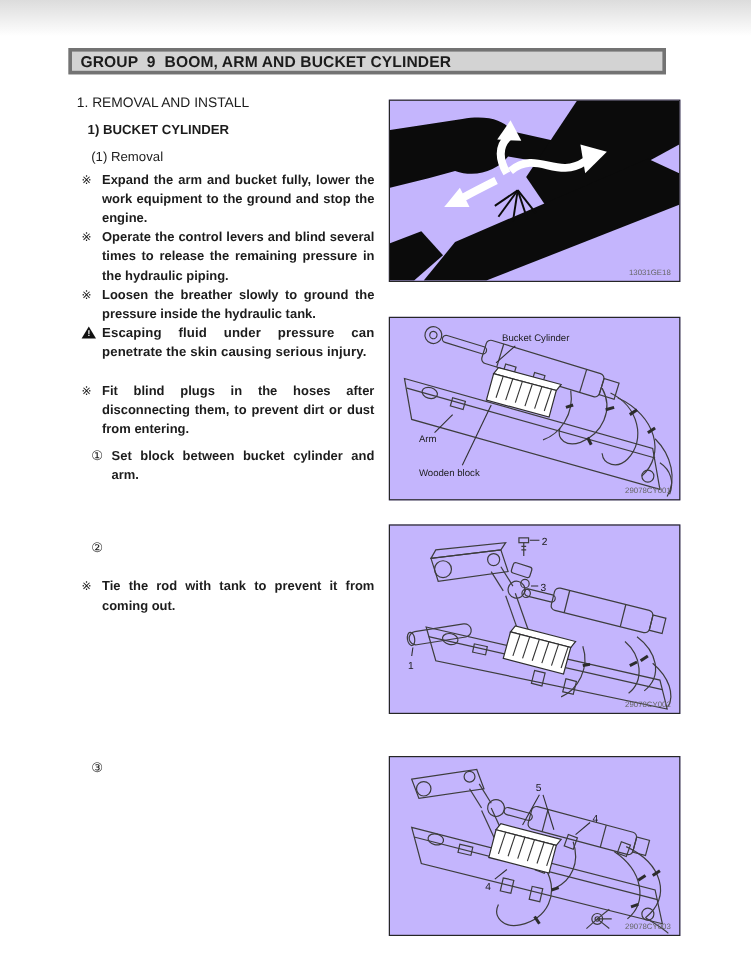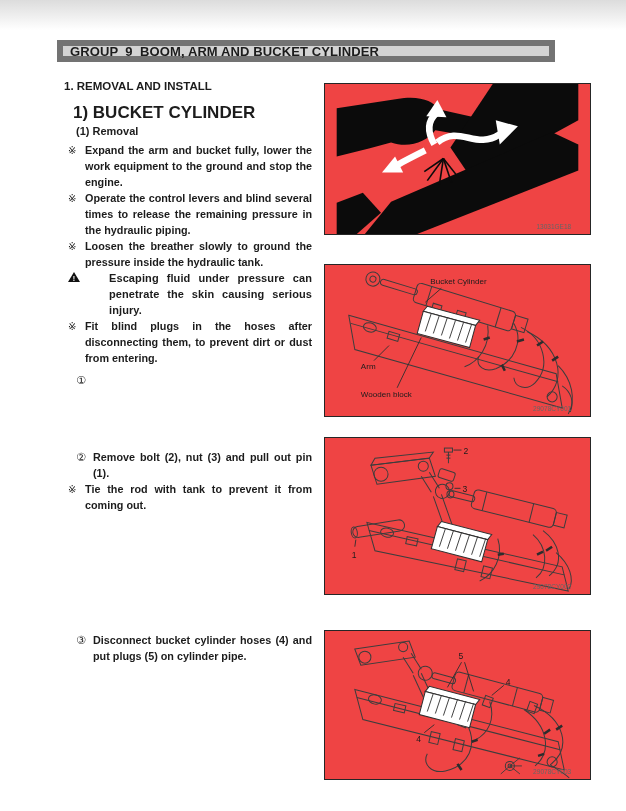--- a/index.html
+++ b/index.html
@@ -6,48 +6,48 @@
   .page {
     position:relative; width:626px; height:811px; background:#ffffff;
     font-family:"Liberation Sans","DejaVu Sans",sans-serif; color:#1c1c1c;
     overflow:hidden;
   }
   .scan-band { position:absolute; left:0; top:0; width:626px; height:30px;
     background:linear-gradient(#dcdcdc, #ffffff); }
 
   .header-bar {
     position:absolute; left:57px; top:40px; width:498px; height:22px;
-    background:#d3d3d3; border:6px solid #737373; box-sizing:border-box;
+    background:#d3d3d3; border:3px solid #737373; box-sizing:border-box;
     display:flex; align-items:center; padding-left:7px;
   }
   .header-bar .ht { font-weight:bold; font-size:13px; white-space:pre; letter-spacing:0.1px; }
 
-  .h1 { position:absolute; left:64px; top:80px;  font-size:11.5px; font-weight:bold; }
-  .h2 { position:absolute; left:73px; top:103px; font-size:17px; font-weight:bold; }
-  .h3 { position:absolute; left:76px; top:125px; font-size:11px;   font-weight:bold; }
+  .h1 { position:absolute; left:64px; top:80px;  font-size:11.5px; font-weight:normal; }
+  .h2 { position:absolute; left:73px; top:103px; font-size:11px; font-weight:bold; }
+  .h3 { position:absolute; left:76px; top:125px; font-size:11px;   font-weight:normal; }
 
   .titem {
     position:absolute; left:68px; width:244px; display:flex;
     font-size:10.8px; line-height:16px; box-sizing:border-box;
   }
   .titem .mk { width:17px; flex:none; font-size:10px; padding-top:1px; }
   .titem .tx { flex:1; text-align:justify;font-weight:bold; }
-  .titem.bold .tx { font-weight:bold; font-size:11px; letter-spacing:0.1px;margin-left:24px; }
+  .titem.bold .tx { font-weight:bold; font-size:11px; letter-spacing:0.1px; }
   .titem.step { padding-left:8px; }
   .titem.step .mk { font-size:11px; padding-top:0; }
 
   .warn-icon { position:relative; display:inline-block; width:12px; height:11px; }
   .warn-icon .tri { position:absolute; left:0; top:1px; width:0; height:0;
     border-left:6px solid transparent; border-right:6px solid transparent;
     border-bottom:10px solid #111; }
   .warn-icon .bang { position:absolute; left:0; top:3.5px; width:12px; text-align:center;
     color:#fff; font-size:7px; line-height:8px; font-weight:bold; }
 
   .figbox {
-    position:absolute; left:324px; width:267px; background:#ef4444;
+    position:absolute; left:324px; width:243px; background:#c4b5fd;
     border:1.5px solid #262626; box-sizing:border-box;
   }
   #fig1 { top:83px;  height:152px; }
   #fig2 { top:264px; height:153px; }
   #fig3 { top:437px; height:158px; }
   #fig4 { top:630px; height:150px; }
   .figbox svg { display:block; width:100%; height:100%; }
 
   svg text { font-family:"Liberation Sans","DejaVu Sans",sans-serif; fill:#1c1c1c; }
   .figlabel   { font-size:8px; }
@@ -93,35 +93,34 @@
     <span class="tx">Escaping fluid under pressure can penetrate the skin causing serious injury.</span>
   </div>
 
   <div class="titem" style="top:318px">
     <span class="mk">※</span>
     <span class="tx">Fit blind plugs in the hoses after disconnecting them, to prevent dirt or dust from entering.</span>
   </div>
 
   <div class="titem step" style="top:372px">
     <span class="mk">①</span>
+    <span class="tx">Set block between bucket cylinder and arm.</span>
   </div>
 
   <div class="titem step" style="top:449px">
     <span class="mk">②</span>
-    <span class="tx">Remove bolt (2), nut (3) and pull out pin (1).</span>
   </div>
 
   <div class="titem" style="top:481px">
     <span class="mk">※</span>
     <span class="tx">Tie the rod with tank to prevent it from coming out.</span>
   </div>
 
   <div class="titem step" style="top:632px">
     <span class="mk">③</span>
-    <span class="tx">Disconnect bucket cylinder hoses (4) and put plugs (5) on cylinder pipe.</span>
   </div>
 
   <div class="figbox" id="fig1">
     <svg viewBox="0 0 240 149">
       <g fill="#0b0b0b" stroke="none">
         <path d="M0,24 L60,15 C82,11 96,17 101,25 L150,36 L144,54 L98,46 C89,58 71,64 54,58 L32,64 L0,72 Z"></path>
         <path d="M155,0 L240,0 L240,36 L134,94 L113,63 Z"></path>
         <path d="M28,149 L54,117 L214,48 L240,60 L240,86 L80,149 Z"></path>
         <path d="M0,118 L26,108 L44,128 L20,149 L0,149 Z"></path>
       </g>

